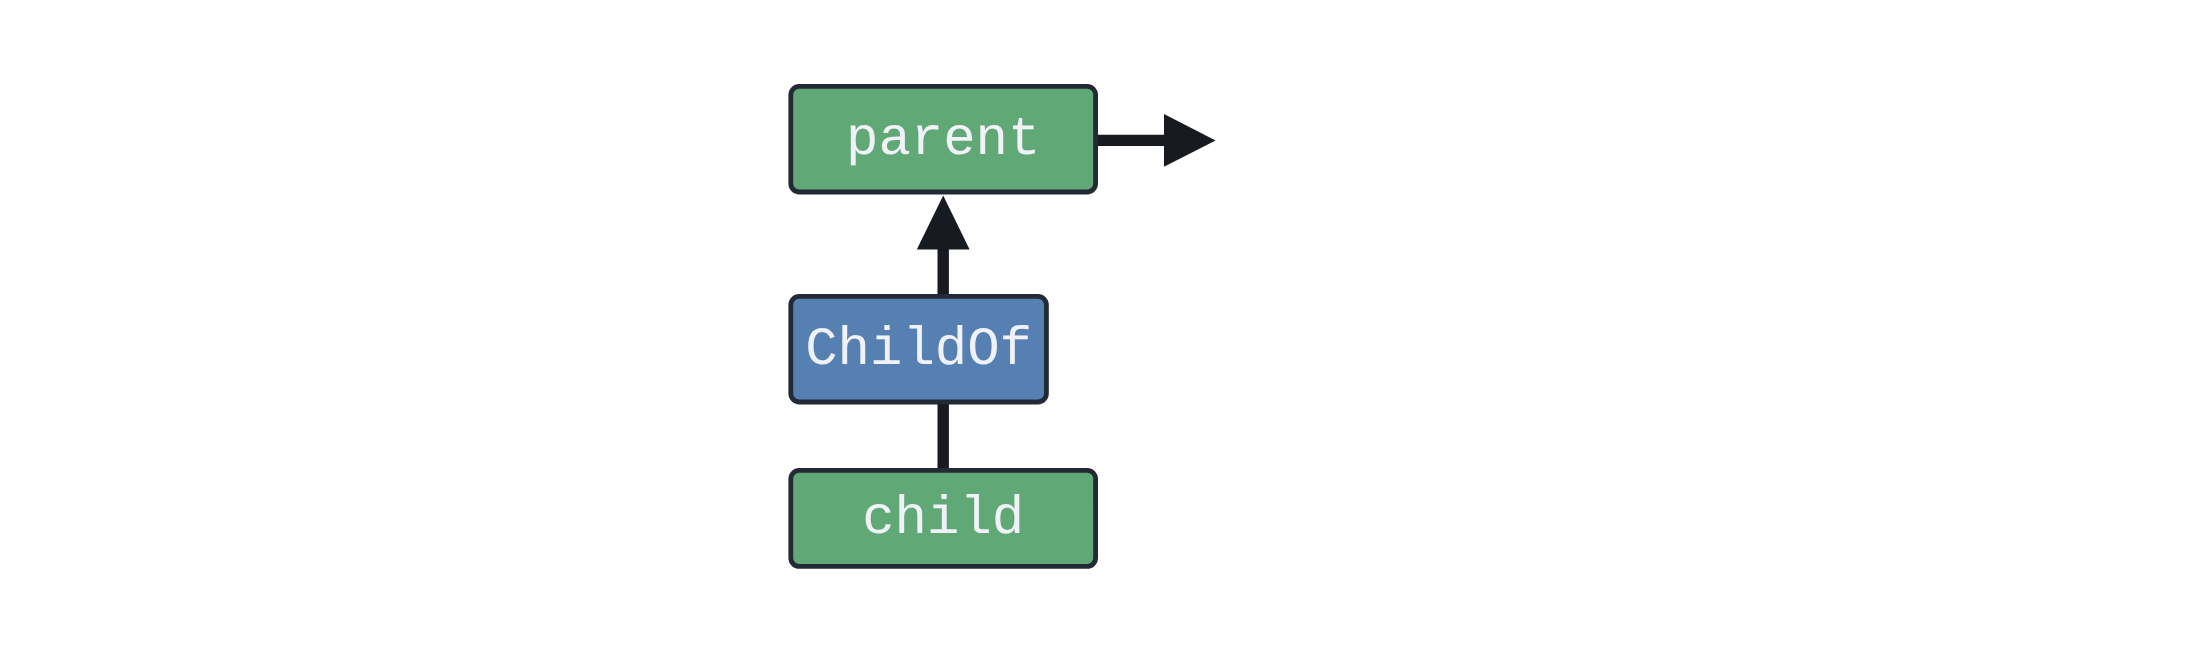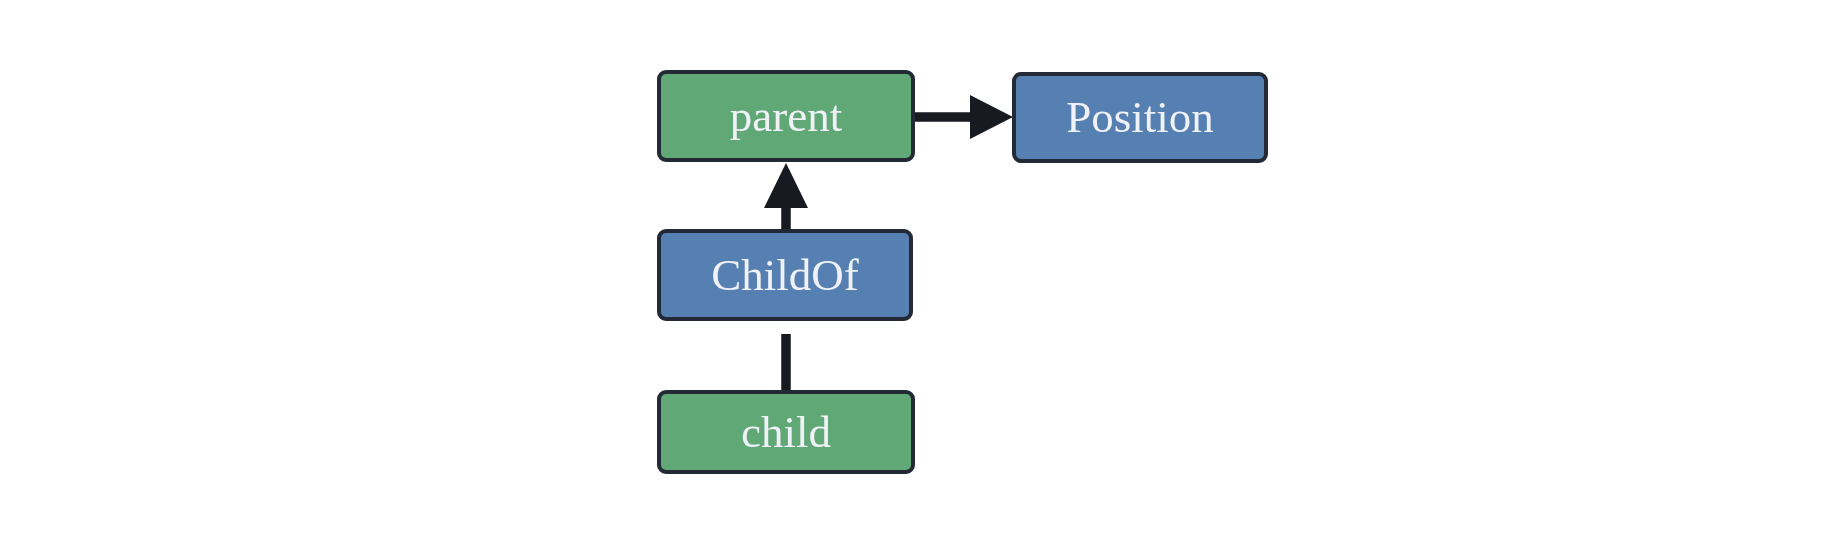--- a/index.html
+++ b/index.html
@@ -9,21 +9,21 @@
     --edge:#171a20;
     --label-text:#f0f2f8;
     --background:#ffffff;
   }
   html,body{margin:0;padding:0;background:var(--background);}
   .stage{
     position:relative;
     width:1830px;
     height:548px;
     background:var(--background);
-    font-family:Liberation Serif, serif;
+    font-family:Liberation Mono, monospace;
     overflow:hidden;
   }
   .edge-layer{position:absolute;left:0;top:0;width:1830px;height:548px;}
   .edge-stroke{stroke:var(--edge);stroke-width:9.5;fill:none;}
   .edge-fill{fill:var(--edge);stroke:none;}
   .node{
     position:absolute;
     box-sizing:border-box;
     border:4.5px solid var(--node-border);
     border-radius:9px;
@@ -60,25 +60,22 @@
 
     <g>
       <line class="edge-stroke" x1="786" y1="334" x2="786" y2="392"></line>
     </g>
   </svg>
 
   <div class="node entity" style="left:657px;top:70px;width:258px;height:92px">
     <span class="node-label">parent</span>
   </div>
 
-  <div class="node component" style="left:1012px;top:72px;width:256px;height:91px">
-    <span class="node-label">Position</span>
-  </div>
 
-  <div class="node component" style="left:657px;top:229px;width:256px;height:92px">
+  <div class="node component" style="left:657px;top:245px;width:217px;height:92px">
     <span class="node-label">ChildOf</span>
   </div>
 
   <div class="node entity" style="left:657px;top:390px;width:258px;height:84px">
     <span class="node-label">child</span>
   </div>
 
 </div>
 
 </body></html>

